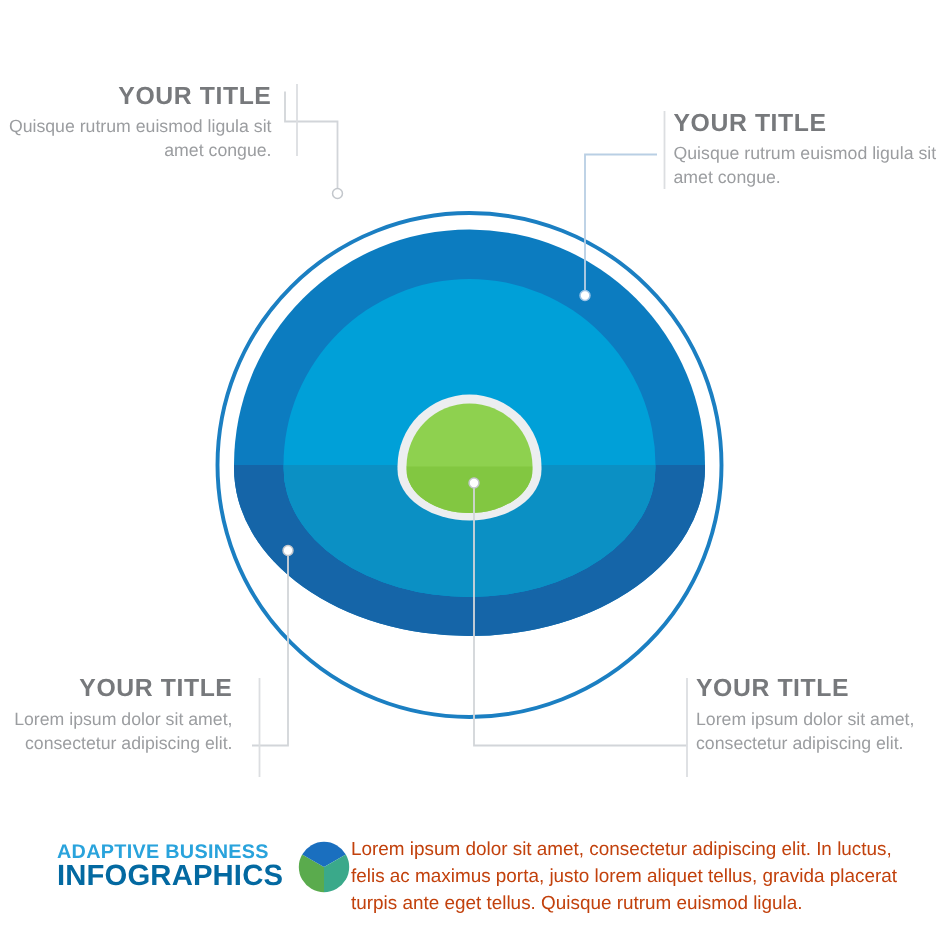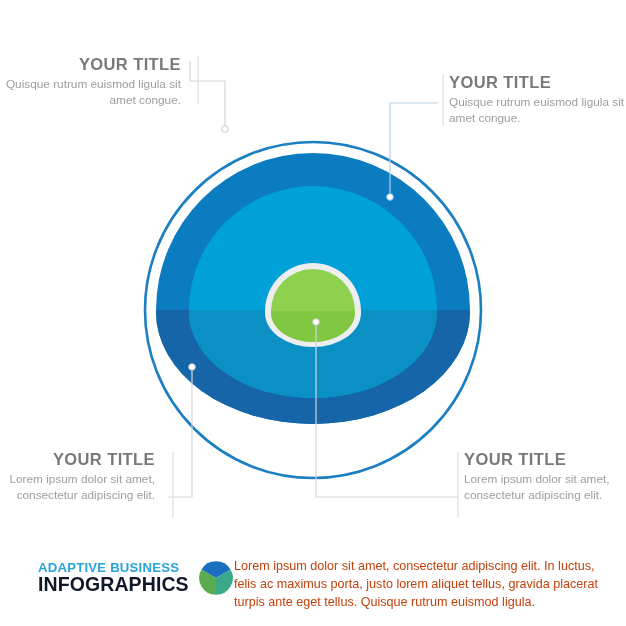--- a/index.html
+++ b/index.html
@@ -78,21 +78,21 @@
   #logo-line1 {
     font-size: 13.2px;
     font-weight: bold;
     color: #29a3dc;
     letter-spacing: 0.2px;
     display: block;
   }
   #logo-line2 {
     font-size: 19.5px;
     font-weight: bold;
-    color: #0f172a;
+    color: #0369a1;
     letter-spacing: 0.1px;
     display: block;
     margin-top: 1px;
   }
   #logo-mark {
     width: 36px;
     height: 36px;
     margin-left: 9px;
     flex: 0 0 auto;
   }

